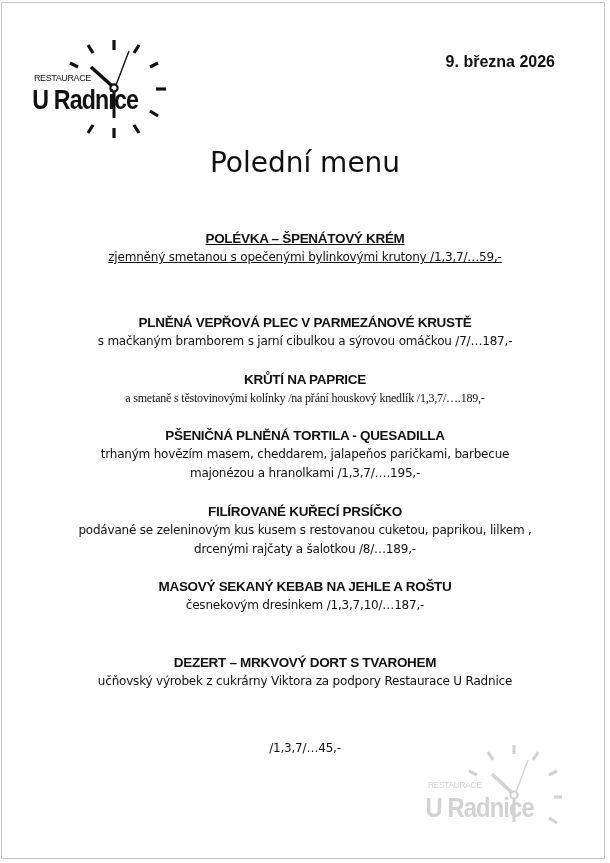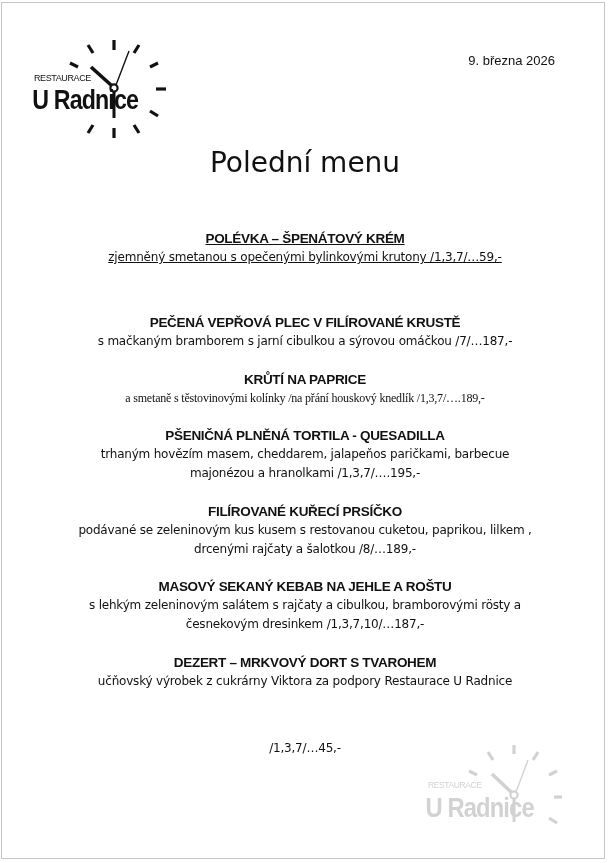--- a/index.html
+++ b/index.html
@@ -7,21 +7,21 @@
   .page {
     position: absolute; left: 1px; top: 2px; width: 604px; height: 857px;
     border: 1px solid #c6c6c6; background: #fff; box-sizing: border-box;
   }
   .logo { position: absolute; }
   .logo svg { display: block; }
   .logo-top { left: 28px; top: 38px; width: 140px; height: 102px; }
   .logo-bottom { left: 422px; top: 742px; width: 140px; height: 102px; }
   .date {
     position: absolute; right: 55px; top: 53px;
-    font-family: "Liberation Sans", sans-serif; font-weight: normal; font-size: 13px; color: #111;
+    font-family: "Liberation Sans", sans-serif; font-weight: bold; font-size: 16px; color: #111;
   }
   .title {
     position: absolute; left: 0; width: 610px; top: 146px; text-align: center;
     font-family: "DejaVu Sans", sans-serif; font-size: 28px; font-weight: normal; color: #111; letter-spacing: 0px;
   }
   .menu { position: absolute; left: 0; width: 610px; top: 229px; }
   .item { text-align: center; }
   .item-name {
     font-family: "Liberation Sans", sans-serif; font-weight: bold; font-size: 13.5px; letter-spacing: -0.3px;
     line-height: 19px; color: #111;
@@ -62,40 +62,39 @@
 <div class="date">9. března 2026</div>
 
 <div class="title">Polední menu</div>
 
 <div class="menu">
   <div class="item" style="position:absolute;left:0;width:610px;top:0;text-decoration:underline;">
     <div class="item-name">POLÉVKA – ŠPENÁTOVÝ KRÉM</div>
     <div class="item-desc">zjemněný smetanou s opečenými bylinkovými krutony /1,3,7/…59,-</div>
   </div>
   <div class="item" style="position:absolute;left:0;width:610px;top:84px;">
-    <div class="item-name">PEČENÁ VEPŘOVÁ PLEC V FILÍROVANÉ KRUSTĚ</div>
+    <div class="item-name">PLNĚNÁ VEPŘOVÁ PLEC V PARMEZÁNOVÉ KRUSTĚ</div>
     <div class="item-desc" style="width:560px;">s mačkaným bramborem s jarní cibulkou a sýrovou omáčkou /7/…187,-</div>
   </div>
   <div class="item" style="position:absolute;left:0;width:610px;top:141px;">
     <div class="item-name">KRŮTÍ NA PAPRICE</div>
     <div class="item-desc" style="width:600px;font-family:Liberation Serif, serif;">a smetaně s těstovinovými kolínky /na přání houskový knedlík /1,3,7/….189,-</div>
   </div>
   <div class="item" style="position:absolute;left:0;width:610px;top:197px;">
     <div class="item-name">PŠENIČNÁ PLNĚNÁ TORTILA - QUESADILLA</div>
     <div class="item-desc" style="width:560px;">trhaným hovězím masem, cheddarem, jalapeňos paričkami, barbecue</div>
     <div class="item-desc" style="width:560px;">majonézou a hranolkami /1,3,7/….195,-</div>
   </div>
   <div class="item" style="position:absolute;left:0;width:610px;top:273px;">
     <div class="item-name">FILÍROVANÉ KUŘECÍ PRSÍČKO</div>
     <div class="item-desc" style="width:600px;">podávané se zeleninovým kus kusem s restovanou cuketou, paprikou, lilkem ,</div>
     <div class="item-desc" style="width:600px;">drcenými rajčaty a šalotkou /8/…189,-</div>
   </div>
   <div class="item" style="position:absolute;left:0;width:610px;top:348px;">
     <div class="item-name">MASOVÝ SEKANÝ KEBAB NA JEHLE A ROŠTU</div>
-    <div class="item-desc" style="width:600px;">s lehkým zeleninovým salátem s rajčaty a cibulkou, bramborovými rösty a</div>
     <div class="item-desc" style="width:600px;">česnekovým dresinkem /1,3,7,10/…187,-</div>
   </div>
   <div class="item" style="position:absolute;left:0;width:610px;top:424px;">
     <div class="item-name">DEZERT – MRKVOVÝ DORT S TVAROHEM</div>
     <div class="item-desc" style="width:600px;">učňovský výrobek z cukrárny Viktora za podpory Restaurace U Radnice</div>
     <div class="item-desc" style="width:600px;margin-top:48px;">/1,3,7/…45,-</div>
   </div>
 </div>
 
 <div class="logo logo-bottom">

